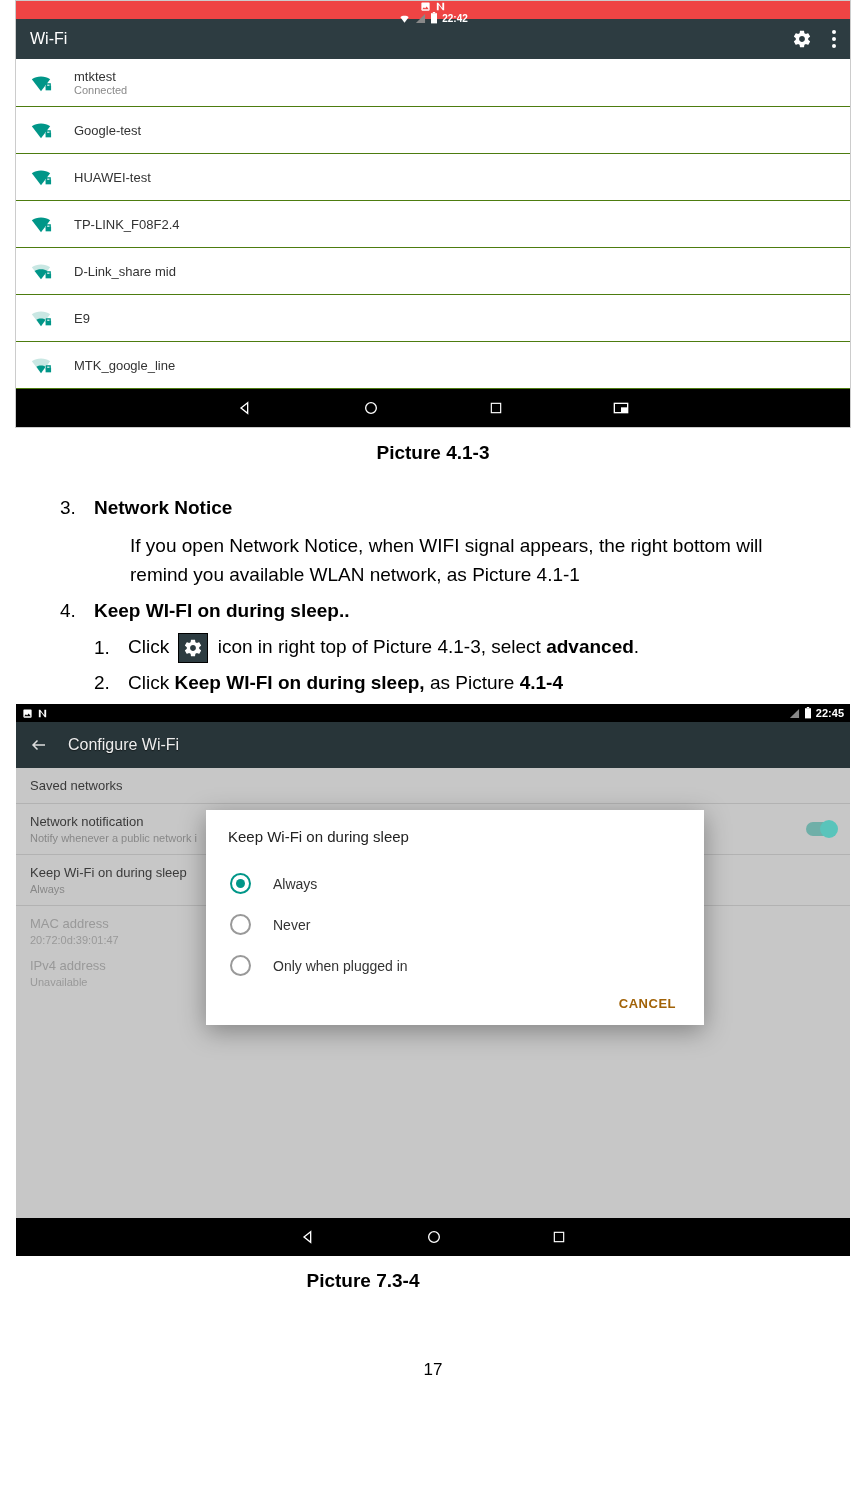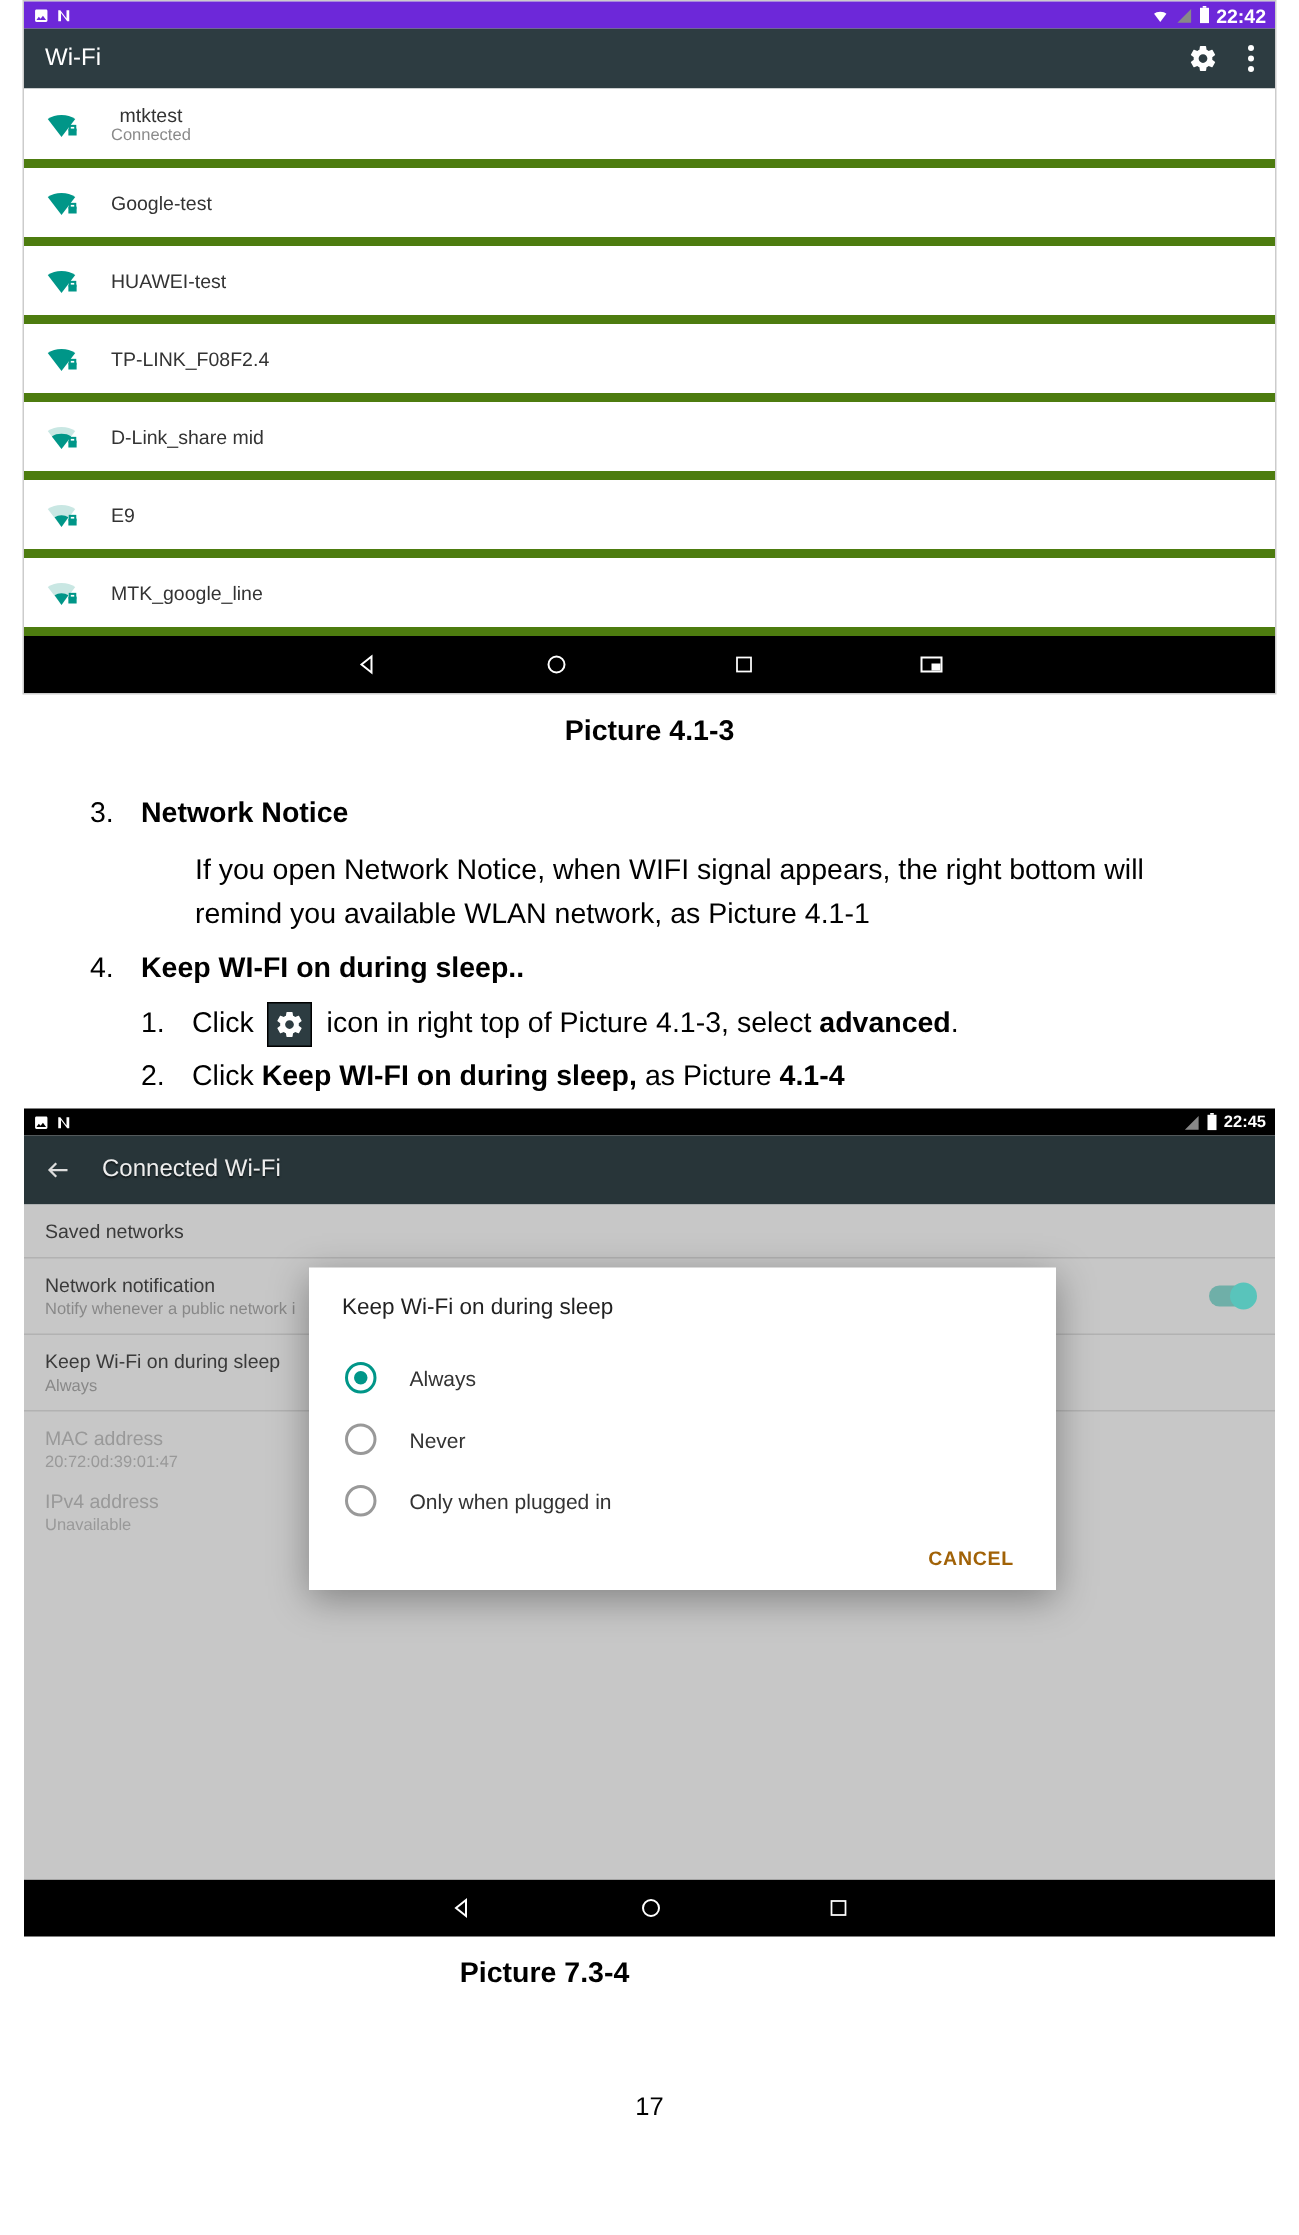--- a/index.html
+++ b/index.html
@@ -9,29 +9,30 @@
     background: #ffffff;
     color: #000000;
     width: 866px;
   }
   .screenshot {
     width: 834px;
     margin: 0 auto;
     border: 1px solid #ccc;
   }
   .status-bar {
-    background: #6d28d9;
+    background: #ef4444;
     height: 18px;
     display: flex;
     justify-content: space-between;
     align-items: center;
     padding: 0 6px;
     color: #fff;
-    font-size: 13px;
+    font-size: 10px;
     font-weight: bold;
+    flex-direction: column;
   }
   .status-left, .status-right { display: flex; align-items: center; gap: 4px; }
   .app-bar {
     background: #2d3c41;
     height: 40px;
     display: flex;
     align-items: center;
     justify-content: space-between;
     padding: 0 14px;
     color: #fff;
@@ -53,23 +54,22 @@
     width: 30px; height: 14px; border-radius: 7px;
     background: #4aa59b; position: relative;
   }
   .toggle::after {
     content: ''; position: absolute; right: -2px; top: -2px;
     width: 18px; height: 18px; border-radius: 50%; background: #2bc4b6;
   }
   .wifi-list { background: #fff; }
   .wifi-row {
     display: flex; align-items: center;
-    padding: 12px 14px; border-bottom: 6px solid #4d7c0f;
+    padding: 12px 14px; border-bottom: 1px solid #4d7c0f;
     min-height: 22px;
-    text-align: center;
   }
   .wifi-row.first { padding: 10px 14px; }
   .wifi-icon { width: 22px; margin-right: 22px; flex-shrink:0; }
   .wifi-text { display:flex; flex-direction:column; }
   .ssid { font-size: 13px; color:#333; }
   .sub { font-size: 11px; color:#8a8a8a; }
   .nav-bar {
     background:#000; height:38px; display:flex; justify-content:center; gap:110px; align-items:center;
   }
   .caption {
@@ -314,21 +314,21 @@
           <rect x="4" y="0" width="4" height="2"></rect>
           <rect x="1" y="2" width="10" height="17"></rect>
         </svg>
       <span>22:45</span>
     </div>
   </div>
   <div class="ss2-appbar">
     <svg width="18" height="18" viewBox="0 0 24 24" fill="none" stroke="#ddd" stroke-width="2">
         <path d="M20 12H4M10 6l-6 6 6 6"></path>
       </svg>
-    <span style="text-shadow:0 1px 1px rgba(0,0,0,0.5)">Connected Wi-Fi</span>
+    <span style="text-shadow:0 1px 1px rgba(0,0,0,0.5)">Configure Wi-Fi</span>
   </div>
   <div class="ss2-body">
     <div class="ss2-row">
       <div class="title">Saved networks</div>
     </div>
     <div class="ss2-row flex">
       <div>
         <div class="title">Network notification</div>
         <div class="sub2">Notify whenever a public network i</div>
       </div>

